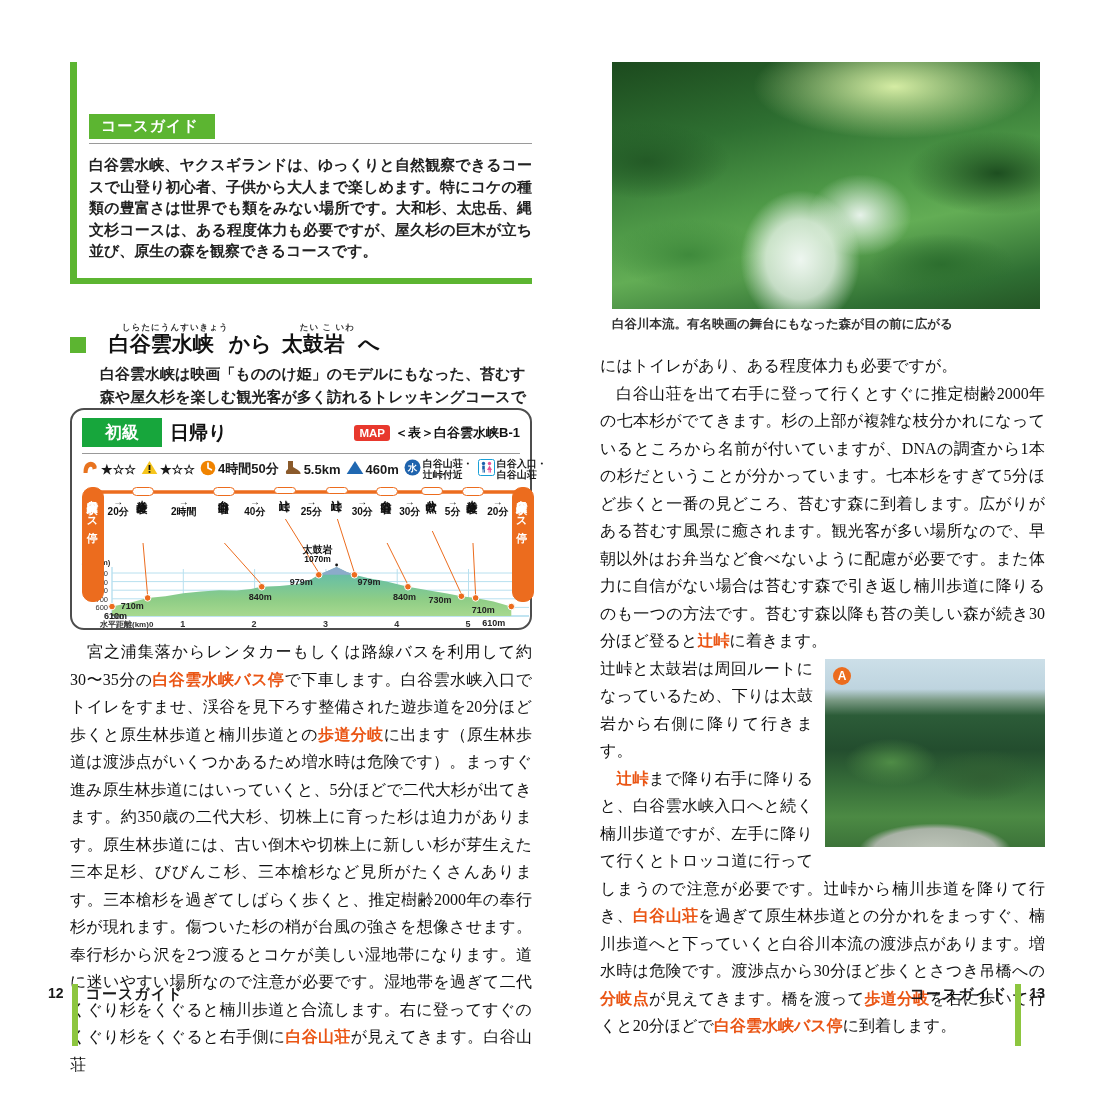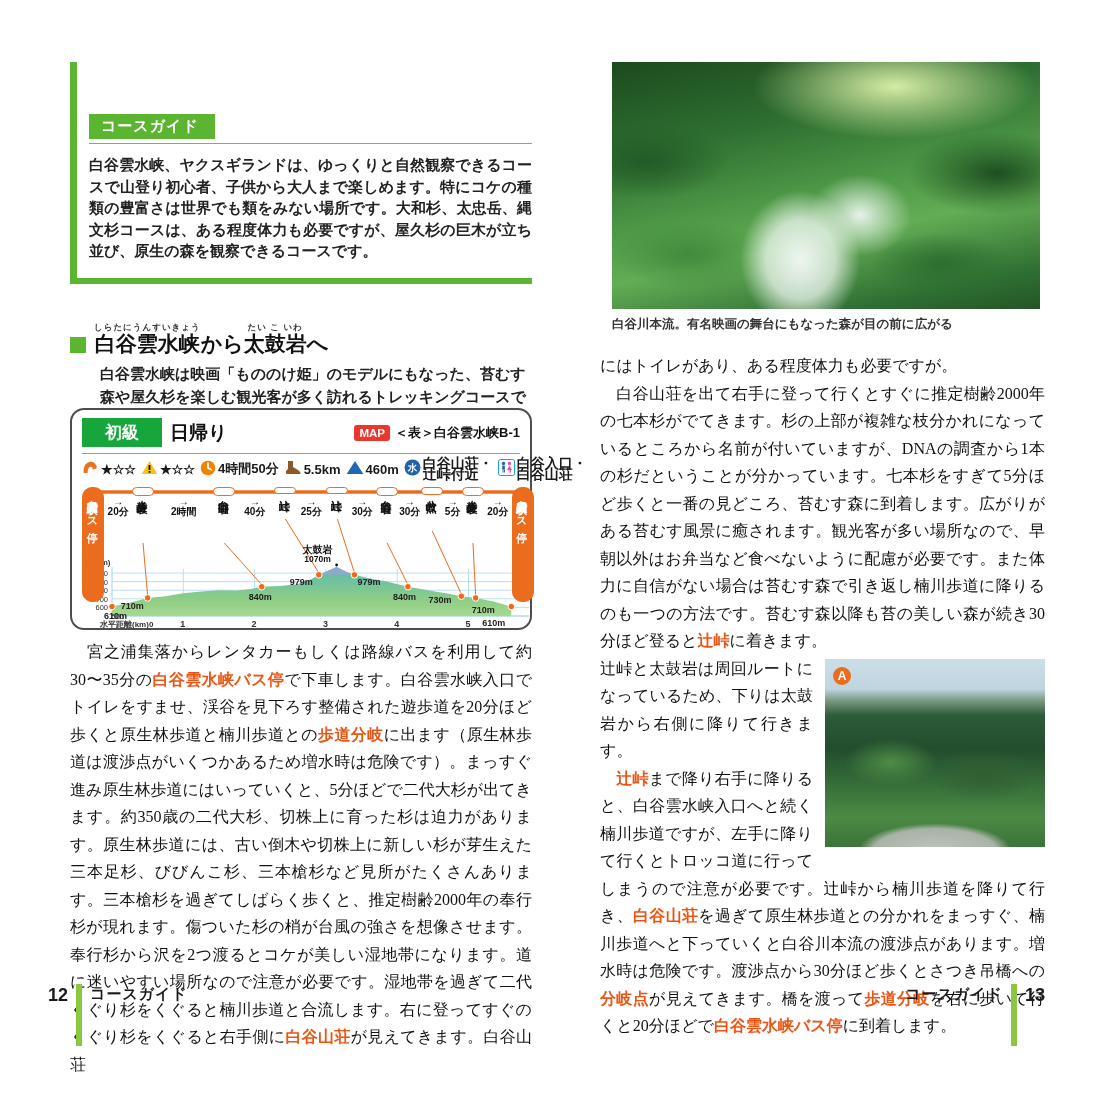--- a/index.html
+++ b/index.html
@@ -11,36 +11,36 @@
     padding:52px 0 16px 12px;}
   .cat-badge{display:inline-block;background:var(--green);color:#fff;font-weight:bold;
     font-size:15px;padding:3px 16px 3px 12px;letter-spacing:1px;}
   #page-title{font-size:36px;font-weight:900;letter-spacing:1px;margin:8px 0 4px 0;color:#111;}
   .title-rule{border:none;border-top:1.5px solid #9a9a9a;margin:4px 0 10px 0;}
   #intro-text{font-size:15px;line-height:21.5px;font-weight:bold;color:#222;text-align:justify;}
   
   #section-head{position:absolute;left:70px;top:322px;width:462px;display:flex;align-items:flex-end;gap:8px;}
   .bullet{width:16px;height:16px;background:var(--green);margin-bottom:3px;flex:none;}
   .rwrap{display:inline-block;text-align:center;vertical-align:bottom;}
-  .rt{display:block;font-size:8.5px;line-height:10px;color:#333;font-weight:bold;letter-spacing:1px;min-height:10px;}
+  .rt{display:block;font-size:8.5px;line-height:10px;color:#333;font-weight:bold;letter-spacing:1px;min-height:10px;margin-left:28px;}
   .rb{display:block;font-size:21px;line-height:24px;font-weight:900;color:#111;}
   #section-sub{position:absolute;left:100px;top:362px;width:432px;font-size:15px;line-height:23px;color:#222;font-weight:bold;}
   
   #course-box{position:absolute;left:70px;top:408px;width:462px;height:222px;box-sizing:border-box;
     border:2px solid #4d4d4d;border-radius:14px;padding:8px 10px 4px 10px;background:#fff;}
   .cb-head{display:flex;align-items:center;}
   .lvl-badge{background:var(--lvlgreen);color:#fff;font-weight:900;font-size:17px;padding:3px 23px;}
   .daytrip{font-size:19px;font-weight:900;margin-left:8px;color:#111;}
   .cb-head .sp{flex:1;}
   .map-badge{background:var(--mapred);color:#fff;font-weight:900;font-size:11.5px;padding:2px 5px;border-radius:3px;}
   .map-ref{font-size:13px;font-weight:900;margin-left:5px;color:#111;}
   .cb-div{border:none;border-top:1.5px solid #999;margin:6px 0 4px 0;}
   .stats{display:flex;align-items:center;gap:5px;flex-wrap:nowrap;}
   .stat{display:flex;align-items:center;gap:2px;font-weight:900;font-size:13px;white-space:nowrap;}
-  .stat .ml{font-size:14px;line-height:11px;font-weight:bold;}
+  .stat .ml{font-size:10px;line-height:11px;font-weight:bold;}
   .stat svg{flex:none;}
   
   #elev-chart{position:relative;width:452px;height:150px;margin-top:4px;font-family:"Liberation Sans",sans-serif;}
   #elev-chart svg{position:absolute;left:0;top:0;}
   .st{position:absolute;width:22px;box-sizing:border-box;writing-mode:vertical-rl;text-orientation:upright;
       font-size:11px;font-weight:900;line-height:22px;letter-spacing:1px;text-align:left;
       background:#fff;border:1.6px solid var(--sorange);border-radius:5px;color:#111;padding-top:3px;}
   .st.terminal{background:var(--sorange);border-color:var(--sorange);color:#fff;border-radius:10px;}
   .leg{position:absolute;width:34px;text-align:center;color:#111;}
   .leg .arr{display:block;font-size:10px;line-height:9px;}
@@ -77,21 +77,21 @@
   #photo-a{float:right;width:220px;height:188px;margin:4px 0 8px 12px;position:relative;
     background:
       radial-gradient(ellipse 62% 26% at 50% 102%, #bfc6ba 0%, #a9b2a6 45%, rgba(169,178,166,0) 56%),
       radial-gradient(ellipse 30% 18% at 30% 55%, #4f8c46 0%, rgba(79,140,70,0) 70%),
       radial-gradient(ellipse 34% 20% at 72% 62%, #315f33 0%, rgba(49,95,51,0) 70%),
       linear-gradient(180deg, #ccdfe8 0%, #bed4df 16%, #7a9a84 22%, #2c5c38 30%, #234d2e 48%, #38703a 68%, #4c8a44 84%, #3c7339 100%);}
   #photo-a .abadge{position:absolute;left:8px;top:8px;}
   
   .footer{position:absolute;top:984px;display:flex;align-items:flex-start;gap:8px;font-weight:bold;}
   .footer .bar{width:6px;height:62px;background:var(--ltgreen);flex:none;}
-  .footer .pn2{font-size:18px;padding-top:1px;}
+  .footer .pn2{font-size:14px;padding-top:1px;}
   .footer .fl{font-size:15px;padding-top:1px;letter-spacing:1px;}
   #footer-left{left:48px;}
   #footer-right{right:55px;}
 </style>
 </head>
 <body>
 
 <div id="stage">
 
   <div id="header-block">

